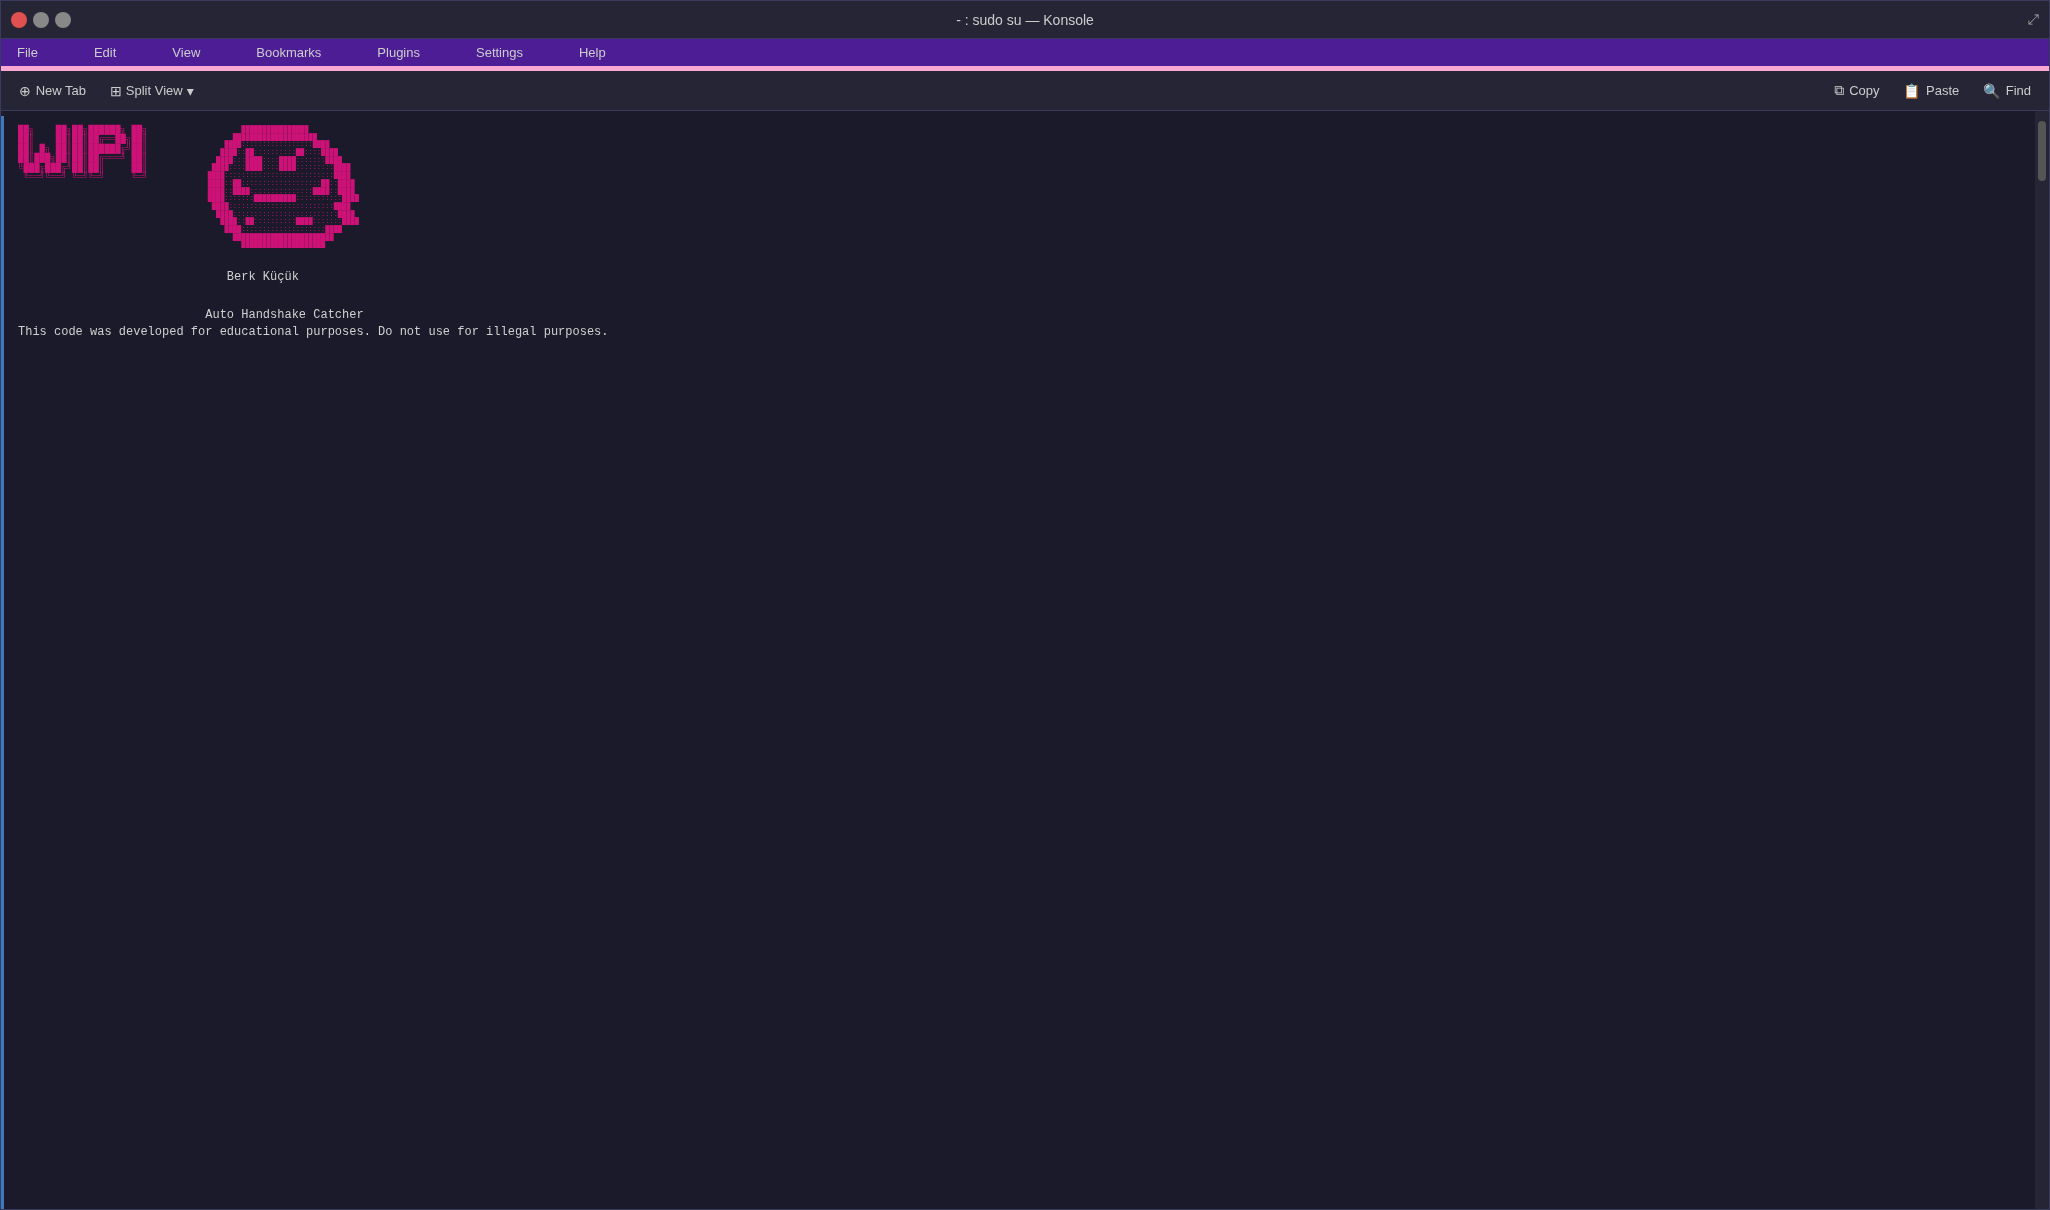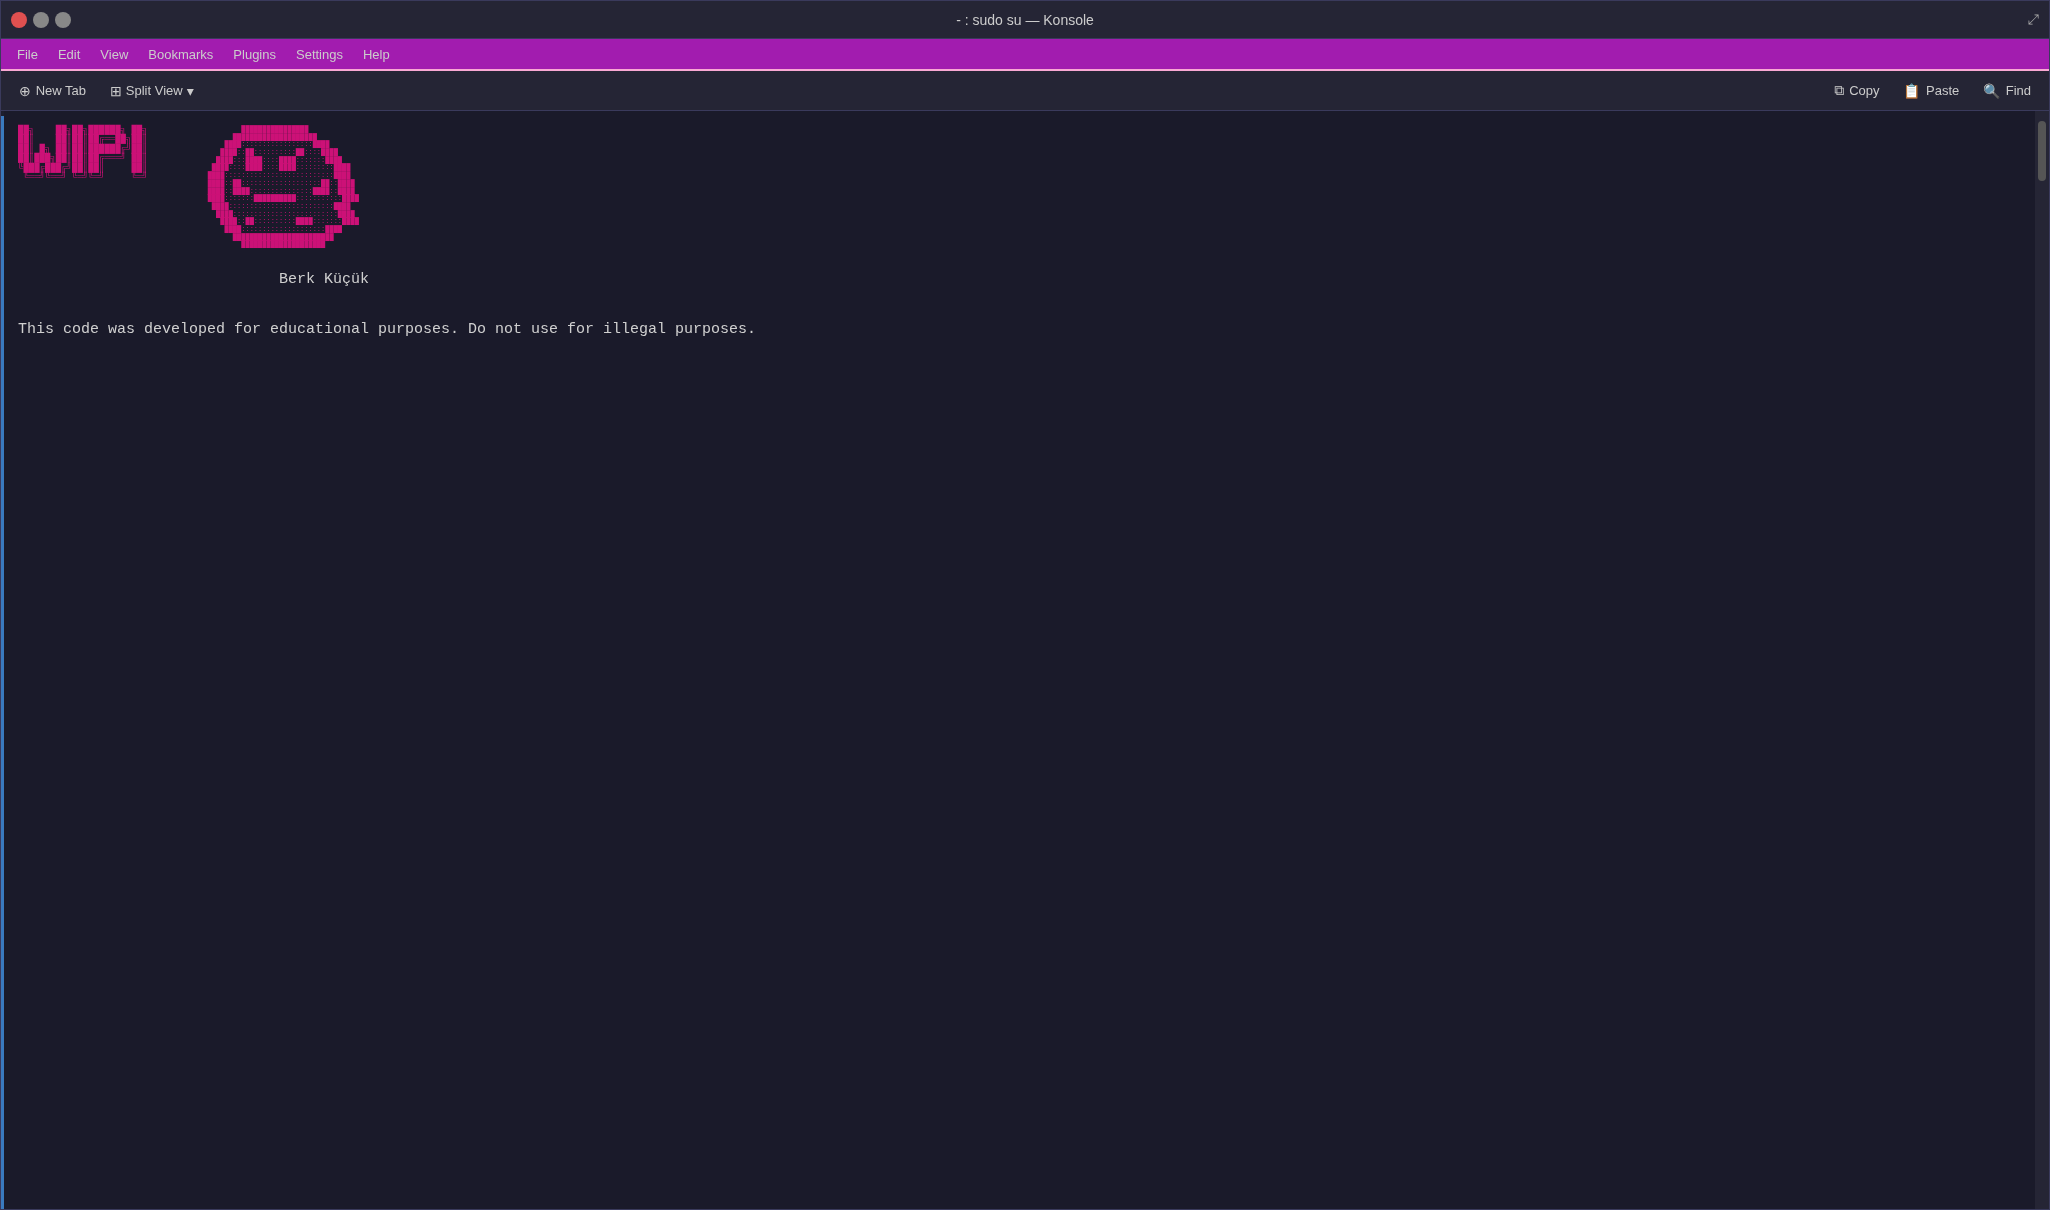--- a/index.html
+++ b/index.html
@@ -69,27 +69,28 @@
     }
 
     .expand-icon {
       color: #aaa;
       font-size: 14px;
       cursor: pointer;
     }
 
     
     .menubar {
-      background: #a21caf;
+      background: #4c1d95;
       height: 32px;
       display: flex;
       align-items: center;
       padding: 0 6px;
       flex-shrink: 0;
-      border-bottom: 2px solid #f9a8d4;
+      border-bottom: 5px solid #f9a8d4;
+      gap: 36px;
     }
 
     .menubar-item {
       color: #ccc;
       font-size: 13px;
       font-family: sans-serif;
       padding: 4px 10px;
       cursor: pointer;
       border-radius: 3px;
     }
@@ -202,23 +203,22 @@
       font-size: 7px;
       line-height: 1.1;
       white-space: pre;
       margin-top: 5px;
       margin-left: 20px;
     }
 
     .terminal-text {
       white-space: pre;
       font-family: 'Courier New', monospace;
-      font-size: 15px;
+      font-size: 12px;
       color: #d0d0d0;
-      margin-top: 8px;
     }
 
     .cursor {
       display: inline-block;
       width: 10px;
       height: 16px;
       background: #d0d0d0;
       vertical-align: text-bottom;
     }
 
@@ -310,20 +310,21 @@
   ████:::::::::::::::::::::::::████
    ████::██::::::::::████:::::::████
     ████::::::::::::::::::::████
       ████████████████████████
         ████████████████████</pre>
       </div>
 
       
       <div class="terminal-text">                             Berk Küçük</div>
       <br>
+      <div class="terminal-text">                          Auto Handshake Catcher</div>
       <div class="terminal-text">This code was developed for educational purposes. Do not use for illegal purposes.</div>
       <br>
     </div>
     <div class="scrollbar">
       <div class="scrollbar-thumb"></div>
     </div>
   </div>
 
 </div>
 

